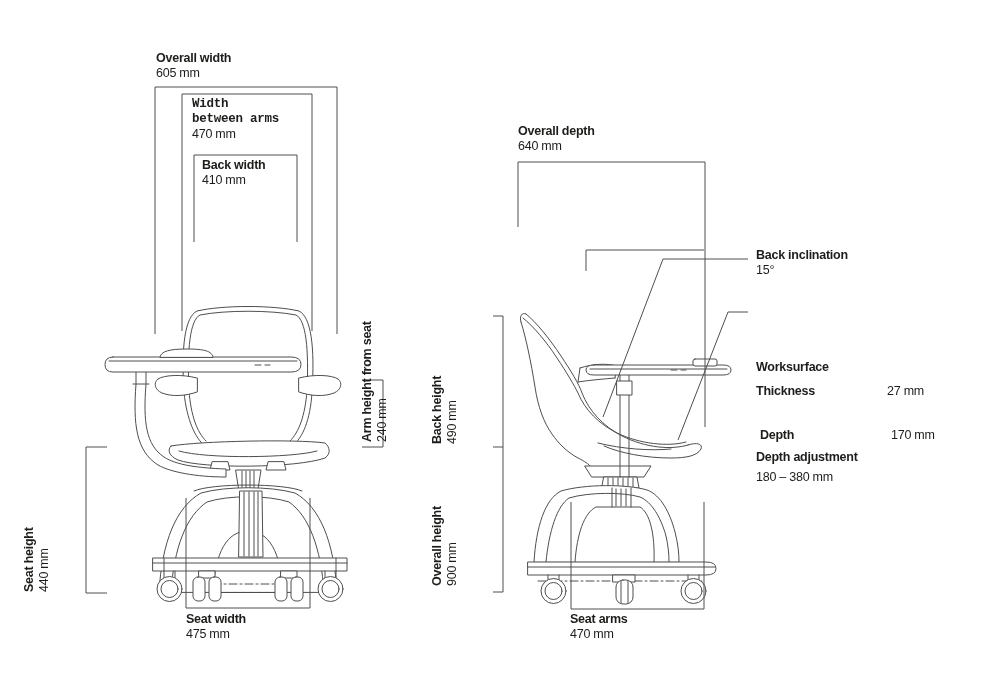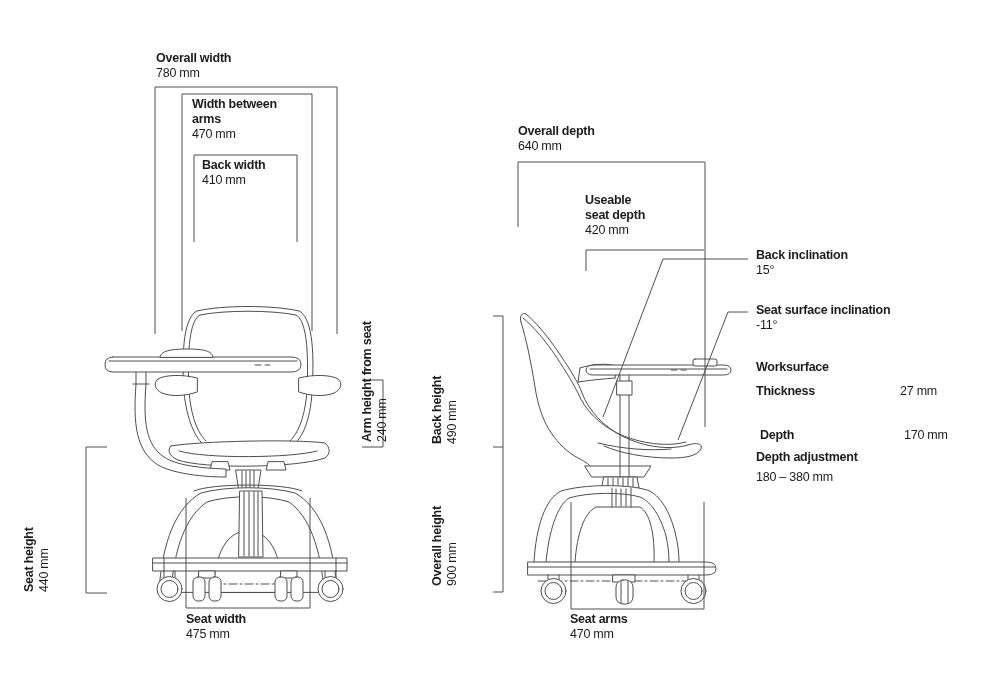--- a/index.html
+++ b/index.html
@@ -15,24 +15,24 @@
   .page svg{position:absolute;left:0;top:0;}
   .art{stroke:var(--line);stroke-width:1;fill:none;stroke-linecap:round;stroke-linejoin:round;}
   .w{fill:#ffffff;}
   .dims{stroke:var(--line);stroke-width:1;fill:none;}
   .lbl{
     position:absolute;font-size:12.5px;line-height:15px;letter-spacing:-0.25px;
     color:var(--text);white-space:nowrap;
   }
   .lbl .b{font-weight:bold;display:block;}
   .lbl .v{display:block;font-weight:normal;}
-  .wrap{white-space:normal;}
+  .wrap{white-space:normal;font-family:Liberation Mono, monospace;}
   .rot{transform-origin:0 100%;transform:rotate(-90deg);height:30px;}
   .ws-row{width:220px;}
-  .ws-row .v{position:absolute;left:131px;top:0;margin-left:13px;}
+  .ws-row .v{position:absolute;left:131px;top:0;}
 </style>
 </head>
 <body>
 
 <div class="page">
 
   <svg width="990" height="700" viewBox="0 0 990 700">
 
     <g class="art">
 
@@ -159,21 +159,21 @@
       <path d="M586,271 V250 H704"></path>
       <path d="M493,316 H503 V592 H493 M493,447 H503"></path>
       <path d="M571,502 V609 H704 V502"></path>
       <path d="M748,259 H663 L603,417"></path>
       <path d="M748,312 H728 L678,440"></path>
     </g>
   </svg>
 
   <div class="lbl" style="left:156px;top:51px">
     <span class="b">Overall width</span>
-    <span class="v">780 mm</span>
+    <span class="v">605 mm</span>
   </div>
 
   <div class="lbl" style="left:192px;top:97px">
     <span class="b wrap" style="width:92px">Width between arms</span>
     <span class="v">470 mm</span>
   </div>
 
   <div class="lbl" style="left:202px;top:158px">
     <span class="b">Back width</span>
     <span class="v">410 mm</span>
@@ -192,24 +192,20 @@
   <div class="lbl" style="left:186px;top:612px">
     <span class="b">Seat width</span>
     <span class="v">475 mm</span>
   </div>
 
   <div class="lbl" style="left:518px;top:124px">
     <span class="b">Overall depth</span>
     <span class="v">640 mm</span>
   </div>
 
-  <div class="lbl" style="left:585px;top:193px">
-    <span class="b wrap" style="width:66px">Useable seat depth</span>
-    <span class="v">420 mm</span>
-  </div>
 
   <div class="lbl rot" style="left:460px;top:414px">
     <span class="b">Back height</span>
     <span class="v">490 mm</span>
   </div>
 
   <div class="lbl rot" style="left:460px;top:556px">
     <span class="b">Overall height</span>
     <span class="v">900 mm</span>
   </div>
@@ -217,24 +213,20 @@
   <div class="lbl" style="left:570px;top:612px">
     <span class="b">Seat arms</span>
     <span class="v">470 mm</span>
   </div>
 
   <div class="lbl" style="left:756px;top:248px">
     <span class="b">Back inclination</span>
     <span class="v">15°</span>
   </div>
 
-  <div class="lbl" style="left:756px;top:303px">
-    <span class="b">Seat surface inclination</span>
-    <span class="v">-11°</span>
-  </div>
 
   <div class="lbl" style="left:756px;top:360px">
     <span class="b">Worksurface</span>
   </div>
   <div class="lbl ws-row" style="left:756px;top:384px">
     <span class="b">Thickness</span>
     <span class="v">27 mm</span>
   </div>
   <div class="lbl ws-row" style="left:760px;top:428px">
     <span class="b">Depth</span>

